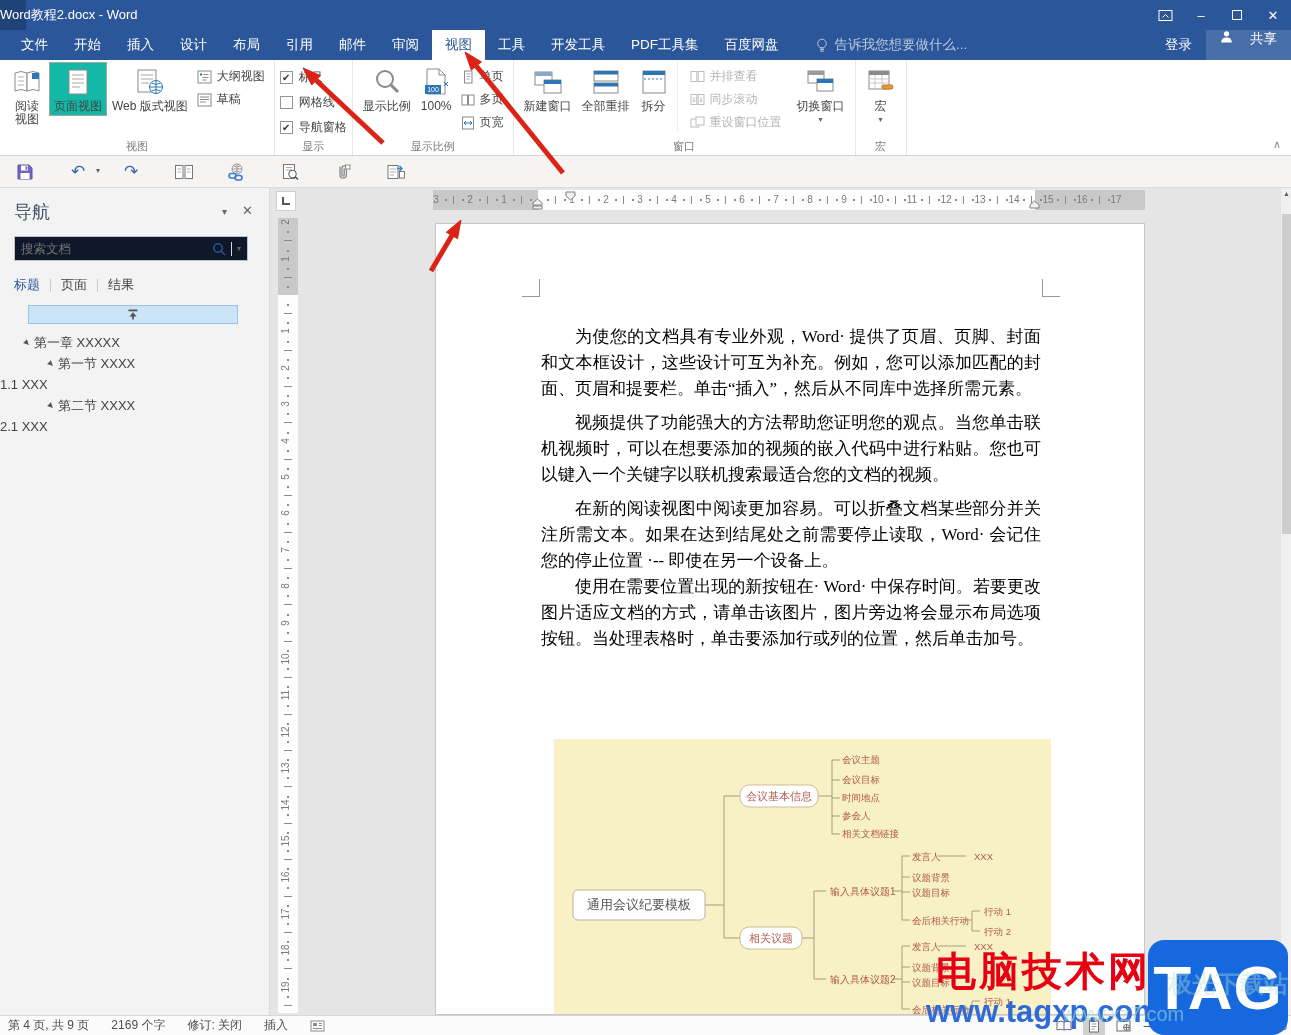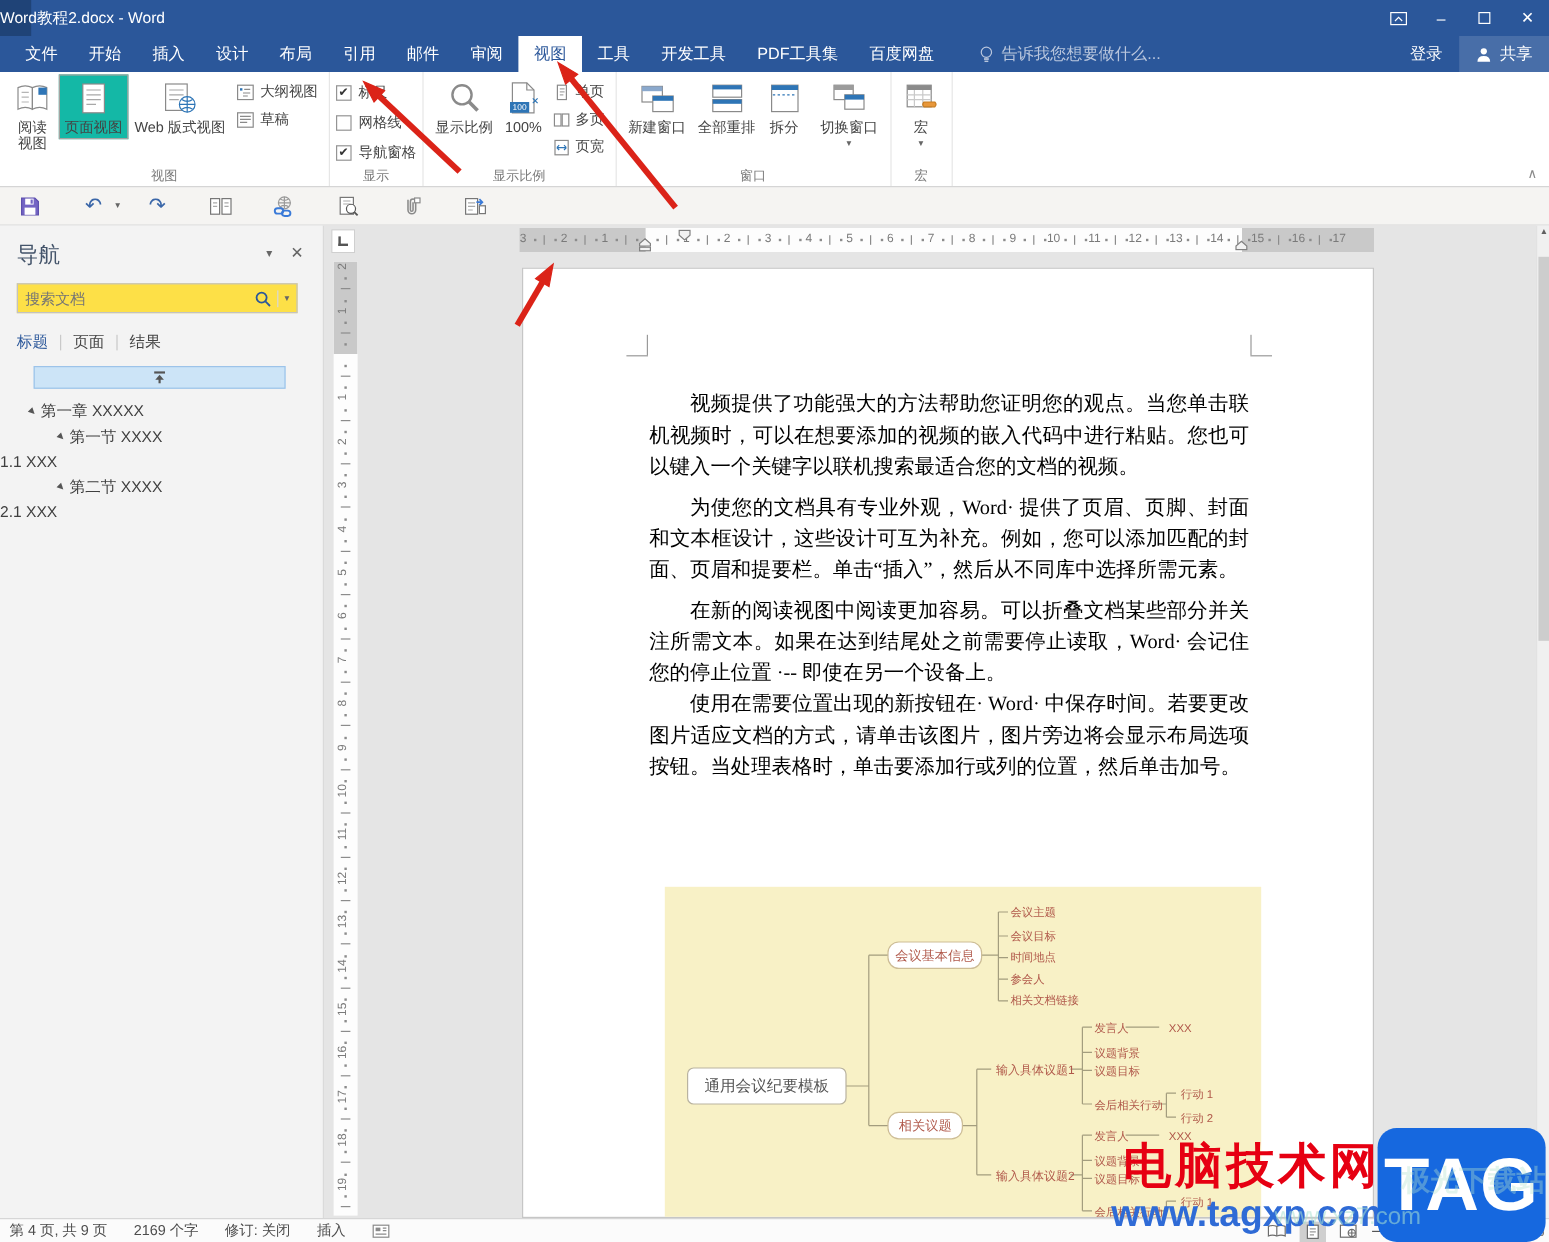--- a/index.html
+++ b/index.html
@@ -13,21 +13,21 @@
 .wincontrols{position:absolute;right:0;top:0;display:flex;height:30px;align-items:center}
 .wc{width:36px;height:30px;display:flex;align-items:center;justify-content:center;font-size:13px}
 .maxbox{width:10px;height:10px;border:1px solid #fff}
 
 .tabrow{height:30px;background:#2b579a;display:flex;align-items:stretch;color:#fff;font-size:13.5px;padding-left:8px}
 .tab{padding:0 13px;display:flex;align-items:center;cursor:default;white-space:nowrap}
 .tab.active{background:#fff;color:#2b579a}
 .tellme{display:flex;align-items:center;gap:7px;color:#b9c6dd;margin-left:24px;white-space:nowrap}
 .tabspacer{flex:1}
 .signin{display:flex;align-items:center;padding:0 14px}
-.share{background:rgba(255,255,255,.14);display:flex;gap:7px;padding:0 14px;align-items:center}
+.share{background:rgba(255,255,255,.14);display:flex;gap:17px;padding:0 14px;}
 
 .ribbon{height:96px;background:#fff;border-bottom:1px solid #d5d5d5;display:flex;position:relative}
 .rgroup{position:relative;display:flex;align-items:flex-start;padding:2px 5px 16px;border-right:1px solid #e6e6e6}
 .glabel{position:absolute;bottom:1px;left:0;right:0;text-align:center;font-size:11px;color:#7b7b7b}
 .bigbtn{display:flex;flex-direction:column;align-items:center;justify-content:flex-start;padding:5px 4px 2px;font-size:12px;color:#444;gap:4px;border:1px solid transparent}
 .bigbtn .lbl{line-height:13px;text-align:center}
 .bigbtn.sel{background:#14b8a6;border:1px solid #a5a3a0}
 .smallcol{display:flex;flex-direction:column;padding-top:6px;gap:6px}
 .smallbtn{display:flex;align-items:center;gap:5px;font-size:12px;color:#444;padding:0 4px;white-space:nowrap}
 .smallbtn.gray{color:#b3b3b3}
@@ -40,21 +40,21 @@
 .qicon{width:26px;height:24px;display:flex;align-items:center;justify-content:center;margin-right:27px;position:relative}
 .qicon .dd{position:absolute;right:-9px;top:8px}
 .glyphblue{font-size:17px;color:#3a66a8;line-height:1}
 
 .content{position:relative;height:827px;background:#e5e5e5}
 
 .navpane{position:absolute;left:0;top:0;width:270px;height:100%;background:#f3f3f3;border-right:1px solid #dadada}
 .navtitle{position:absolute;left:14px;top:12px;font-size:18px;color:#44546a}
 .navdd{position:absolute;right:42px;top:18px;font-size:10px;color:#666}
 .navclose{position:absolute;right:16px;top:15px;font-size:13px;color:#666}
-.navsearch{position:absolute;left:14px;top:48px;width:234px;height:25px;background:#fde047;border:1px solid #c2c2c2;display:flex;align-items:center}
+.navsearch{position:absolute;left:14px;top:48px;width:234px;height:25px;background:#0f172a;border:1px solid #c2c2c2;display:flex;align-items:center}
 .navsearch input{flex:1;border:0;outline:0;background:transparent;font-size:12.5px;color:#767676;padding:0 6px;font-family:inherit}
 .searchicons{display:flex;align-items:center;gap:5px;padding-right:6px}
 .navtabs{position:absolute;left:14px;top:88px;display:flex;align-items:center;font-size:13px;color:#444}
 .navtabs .ntab{padding:0 10px}
 .navtabs .ntab:first-child{padding-left:0}
 .navtabs .ntab.active{color:#2b579a}
 .navtabs .vsep{width:1px;height:13px;background:#c9c9c9}
 .navsel{position:absolute;left:28px;top:117px;width:210px;height:19px;background:#cce4f7;border:1px solid #9cc3e9;display:flex;align-items:center;justify-content:center}
 .navtree{position:absolute;left:0;top:144px;right:0}
 .trow{display:flex;align-items:center;height:21px;font-size:13px;color:#3f3f3f}
@@ -287,20 +287,44 @@
         </svg>
       <span class="lbl">全部重排</span>
     </div>
     <div class="bigbtn">
       <svg width="28" height="28" viewBox="0 0 28 28">
           <rect x="3" y="3" width="22" height="22" fill="#fff" stroke="#8a8a8a"></rect>
           <rect x="3" y="3" width="22" height="4" fill="#2e75b6"></rect>
           <path d="M4 11 h20" stroke="#2e75b6" stroke-dasharray="2 2"></path>
         </svg>
       <span class="lbl">拆分</span>
+    </div>
+    <div class="smallcol" style="border-left:1px solid #ececec;padding-left:8px;margin-left:4px">
+      <div class="smallbtn gray">
+        <svg width="15" height="13" viewBox="0 0 15 13">
+            <rect x="1" y="1.5" width="5.8" height="10" fill="#fff" stroke="#bdbdbd"></rect>
+            <rect x="8.2" y="1.5" width="5.8" height="10" fill="#fff" stroke="#bdbdbd"></rect>
+          </svg>
+        <span>并排查看</span>
+      </div>
+      <div class="smallbtn gray">
+        <svg width="15" height="13" viewBox="0 0 15 13">
+            <rect x="1" y="1.5" width="5.8" height="10" fill="#fff" stroke="#bdbdbd"></rect>
+            <rect x="8.2" y="1.5" width="5.8" height="10" fill="#fff" stroke="#bdbdbd"></rect>
+            <path d="M3.9 4 v5 m-1.5 -1.5 l1.5 1.5 l1.5 -1.5 M11.1 4 v5 m-1.5 -1.5 l1.5 1.5 l1.5 -1.5" stroke="#bdbdbd" fill="none"></path>
+          </svg>
+        <span>同步滚动</span>
+      </div>
+      <div class="smallbtn gray">
+        <svg width="15" height="13" viewBox="0 0 15 13">
+            <rect x="1" y="3" width="8" height="8" fill="#fff" stroke="#bdbdbd"></rect>
+            <rect x="6" y="1" width="8" height="8" fill="#fff" stroke="#bdbdbd"></rect>
+          </svg>
+        <span>重设窗口位置</span>
+      </div>
     </div>
     <div class="bigbtn" style="margin-left:6px">
       <svg width="30" height="28" viewBox="0 0 30 28">
           <rect x="2" y="3" width="16" height="12" fill="#fff" stroke="#8a8a8a"></rect>
           <rect x="2" y="3" width="16" height="4" fill="#9b9b9b"></rect>
           <rect x="11" y="11" width="16" height="12" fill="#fff" stroke="#8a8a8a"></rect>
           <rect x="11" y="11" width="16" height="4" fill="#2e75b6"></rect>
         </svg>
       <span class="lbl">切换窗口</span>
       <span class="dd">▾</span>
@@ -625,22 +649,22 @@
         </div>
     </div>
 
     <div class="page">
       <div class="cropline" style="left:86px;top:72px;width:18px;height:1px"></div>
       <div class="cropline" style="left:103px;top:55px;width:1px;height:17px"></div>
       <div class="cropline" style="left:606px;top:72px;width:18px;height:1px"></div>
       <div class="cropline" style="left:606px;top:55px;width:1px;height:17px"></div>
 
       <div class="doctext">
+        <p class="sp">为使您的文档具有专业外观，Word· 提供了页眉、页脚、封面和文本框设计，这些设计可互为补充。例如，您可以添加匹配的封面、页眉和提要栏。单击“插入”，然后从不同库中选择所需元素。</p>
         <p class="sp">视频提供了功能强大的方法帮助您证明您的观点。当您单击联机视频时，可以在想要添加的视频的嵌入代码中进行粘贴。您也可以键入一个关键字以联机搜索最适合您的文档的视频。</p>
-        <p class="sp">为使您的文档具有专业外观，Word· 提供了页眉、页脚、封面和文本框设计，这些设计可互为补充。例如，您可以添加匹配的封面、页眉和提要栏。单击“插入”，然后从不同库中选择所需元素。</p>
         <p>在新的阅读视图中阅读更加容易。可以折叠文档某些部分并关注所需文本。如果在达到结尾处之前需要停止读取，Word· 会记住您的停止位置 ·-- 即使在另一个设备上。</p>
         <p>使用在需要位置出现的新按钮在· Word· 中保存时间。若要更改图片适应文档的方式，请单击该图片，图片旁边将会显示布局选项按钮。当处理表格时，单击要添加行或列的位置，然后单击加号。</p>
       </div>
 
       <svg class="mindmap mm" viewBox="0 0 497 276">
         <g fill="none" stroke="#a39d7e" stroke-width="1">
           <path d="M151 166 H170 M170 57 V199 M170 57 H186 M170 199 H186"></path>
           <path d="M264 57 H278 M278 21 V95 M278 21 H286 M278 41 H286 M278 59 H286 M278 77 H286 M278 95 H286"></path>
           <path d="M247 199 H260 M260 152 V240 M260 152 H272 M260 240 H272"></path>
           <path d="M338 152 H348 M348 117 V181 M348 117 H356 M348 138 H356 M348 153 H356 M348 181 H356"></path>

